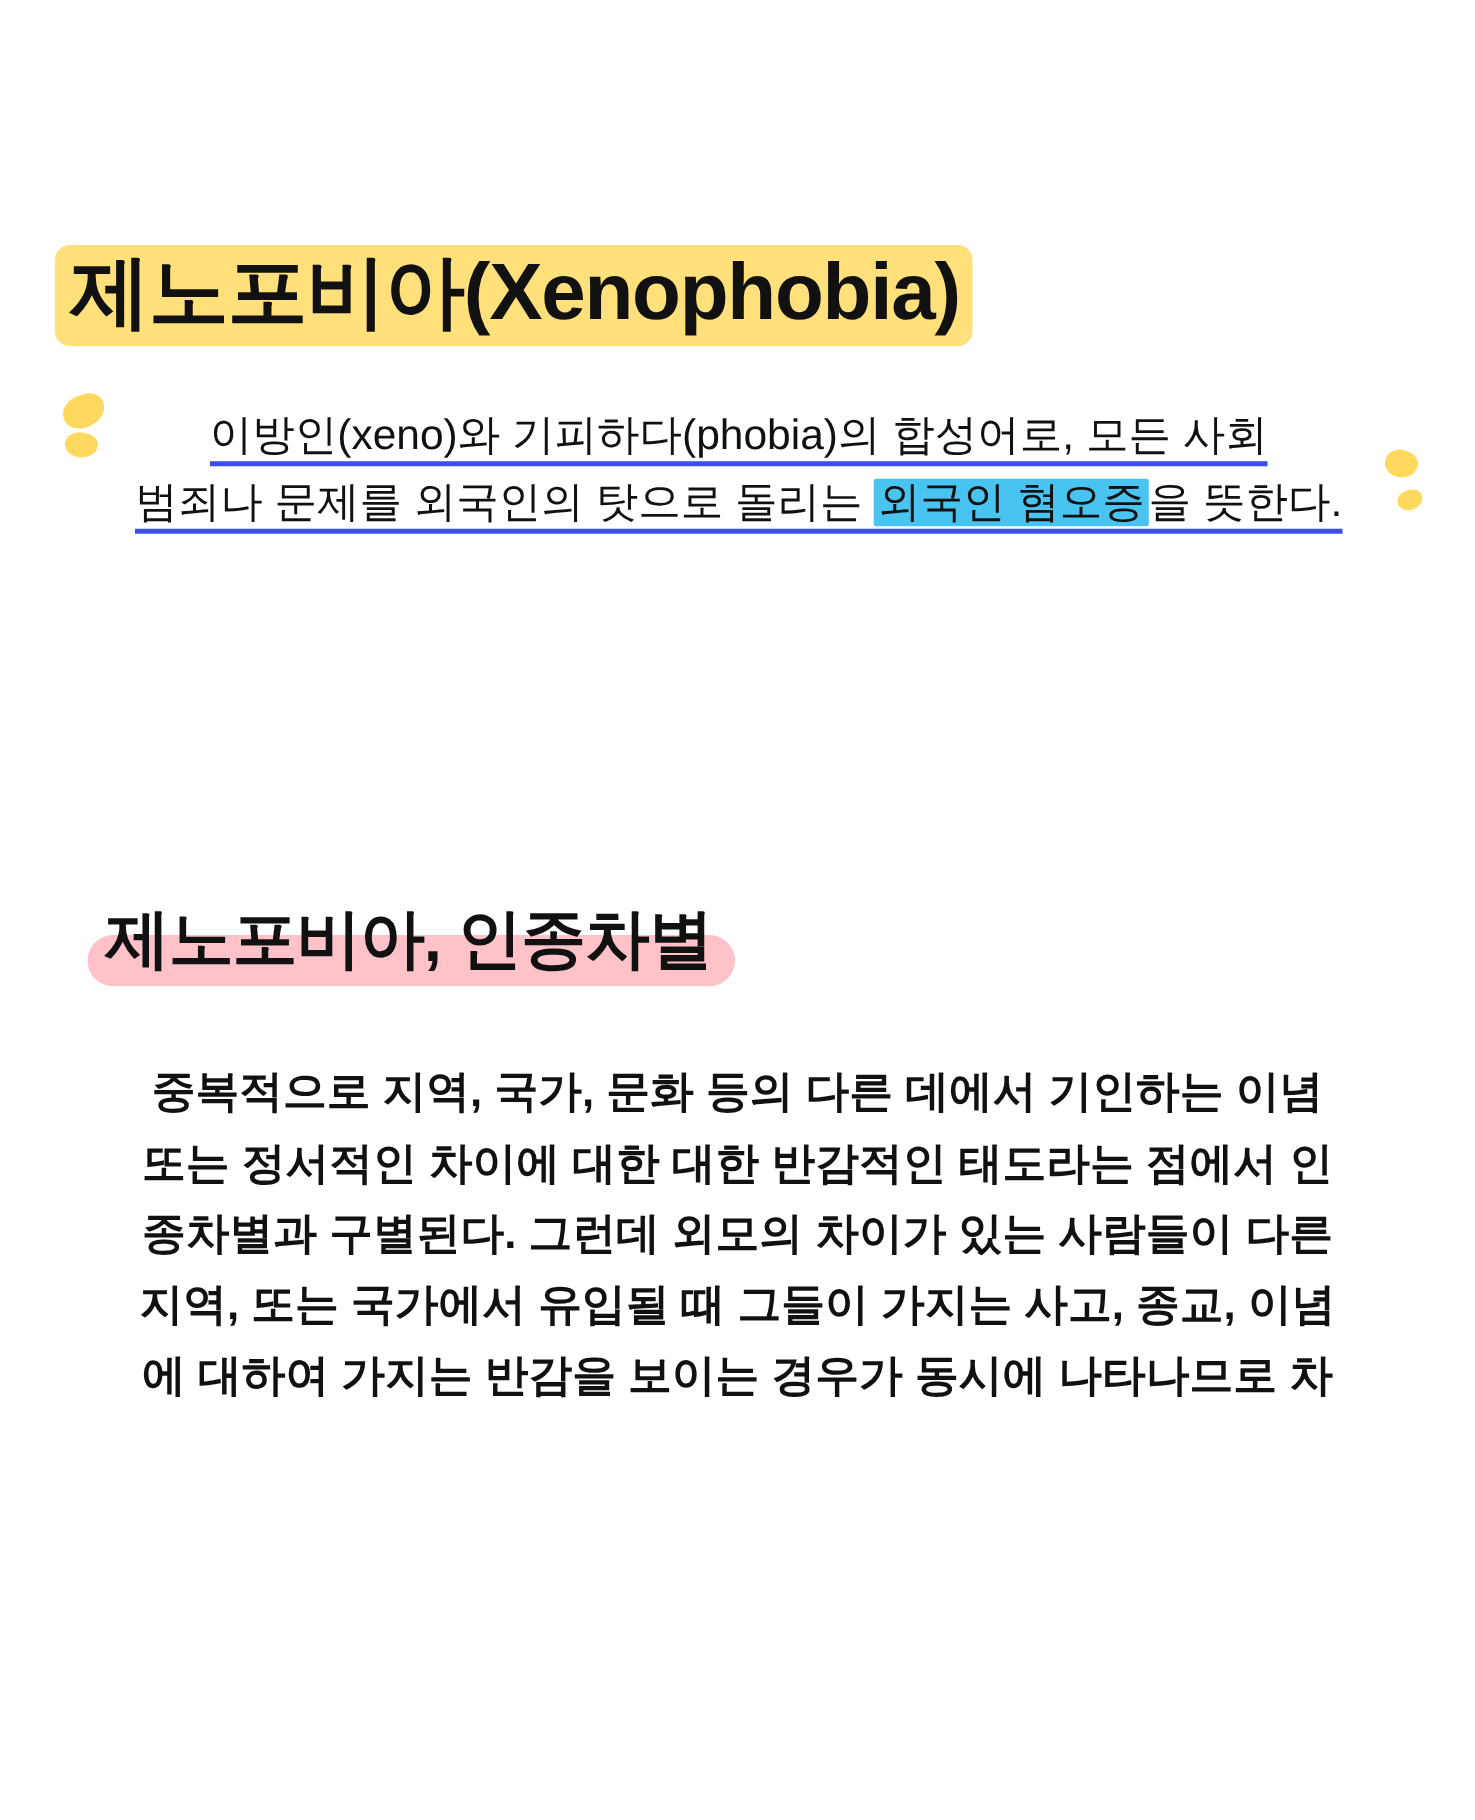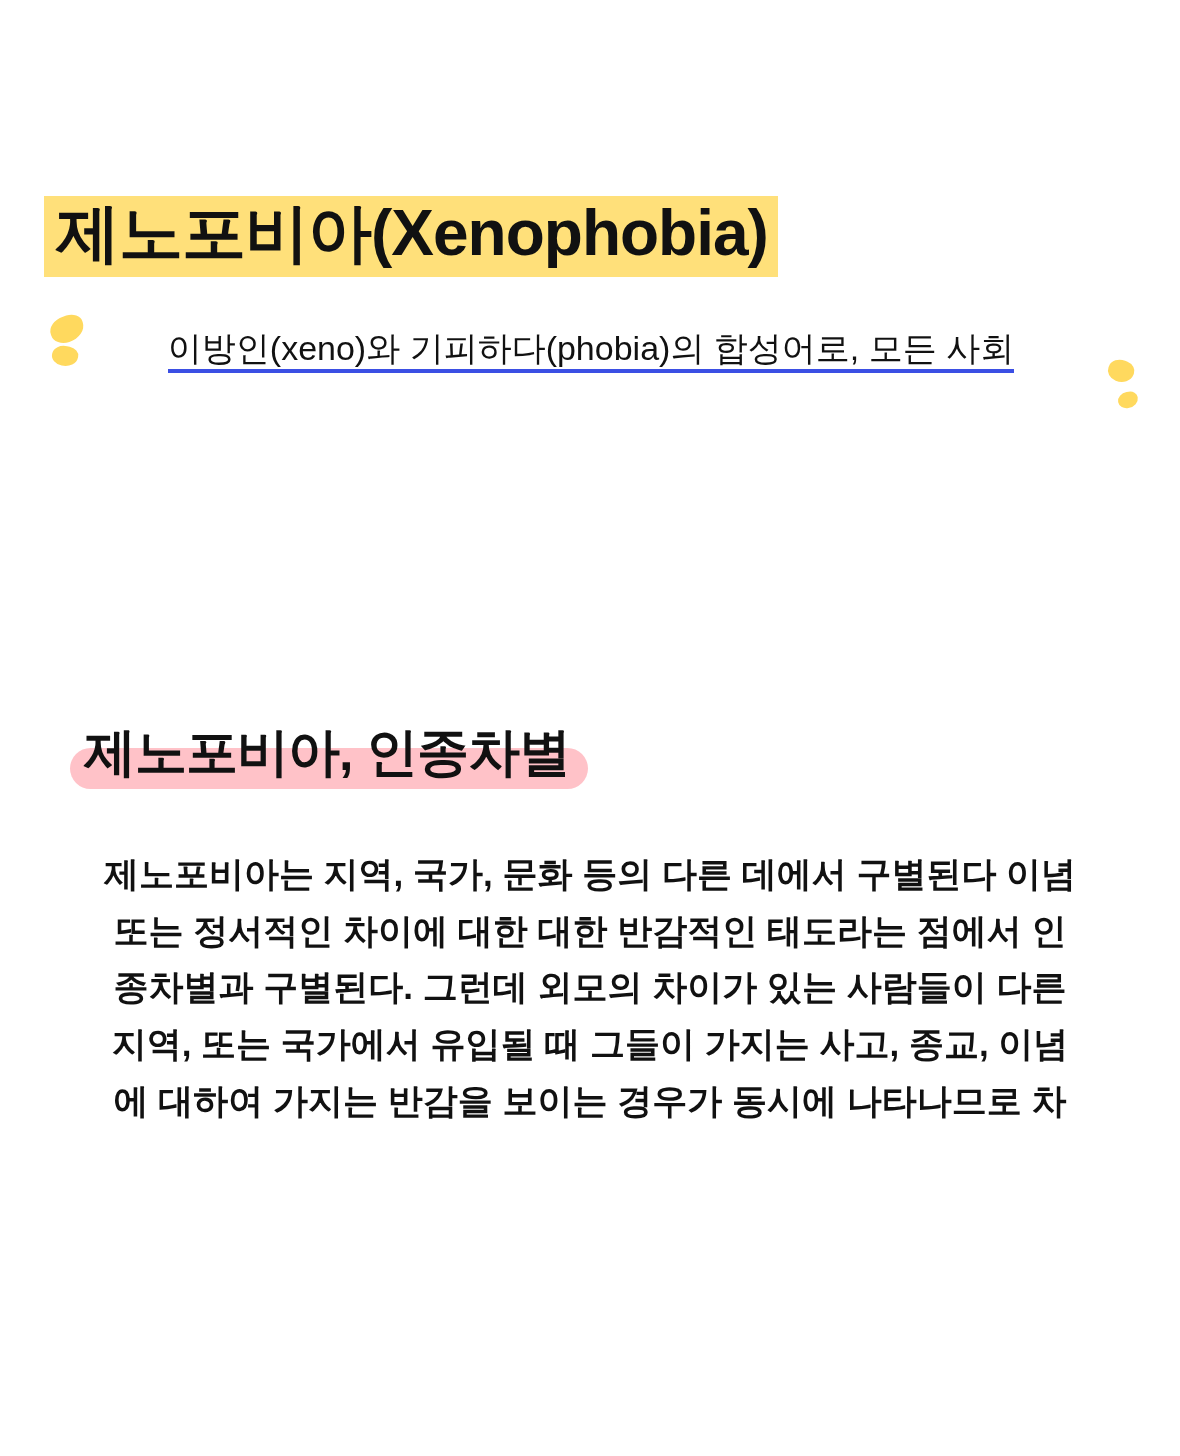--- a/index.html
+++ b/index.html
@@ -26,21 +26,21 @@
   .title-wrap {
     position: absolute;
     left: 44px;
     top: 196px;
     width: 1092px;
   }
   .title-highlight {
     display: inline-block;
     background: #ffe07a;
     padding: 4px 10px 10px 12px;
-    border-radius: 0;
+    border-radius: 12px;
   }
   .title-text {
     font-size: 64px;
     line-height: 1.05;
     font-weight: 800;
     letter-spacing: -1px;
     color: #111111;
     white-space: nowrap;
   }
 
@@ -145,29 +145,32 @@
 
   <div class="blob blob-a"></div>
   <div class="blob blob-b"></div>
   <div class="blob blob-c"></div>
   <div class="blob blob-d"></div>
 
   <div class="definition">
     <span class="line">
       <span class="def-underline">이방인(xeno)와 기피하다(phobia)의 합성어로, 모든 사회</span>
     </span>
+    <span class="line">
+      <span class="def-underline"><span>범죄나 문제를 외국인의 탓으로 돌리는 </span><span class="def-marker">외국인 혐오증</span><span>을 뜻한다.</span></span>
+    </span>
   </div>
 
   <div class="section-wrap">
     <span class="section-highlight">
       <span class="section-text">제노포비아, 인종차별</span>
     </span>
   </div>
 
   <div class="body-copy">
-    <span class="line">제노포비아는 지역, 국가, 문화 등의 다른 데에서 구별된다 이념</span>
+    <span class="line">중복적으로 지역, 국가, 문화 등의 다른 데에서 기인하는 이념</span>
     <span class="line">또는 정서적인 차이에 대한 대한 반감적인 태도라는 점에서 인</span>
     <span class="line">종차별과 구별된다. 그런데 외모의 차이가 있는 사람들이 다른</span>
     <span class="line">지역, 또는 국가에서 유입될 때 그들이 가지는 사고, 종교, 이념</span>
     <span class="line">에 대하여 가지는 반감을 보이는 경우가 동시에 나타나므로 차</span>
   </div>
 
 </div>
 
 </body></html>

